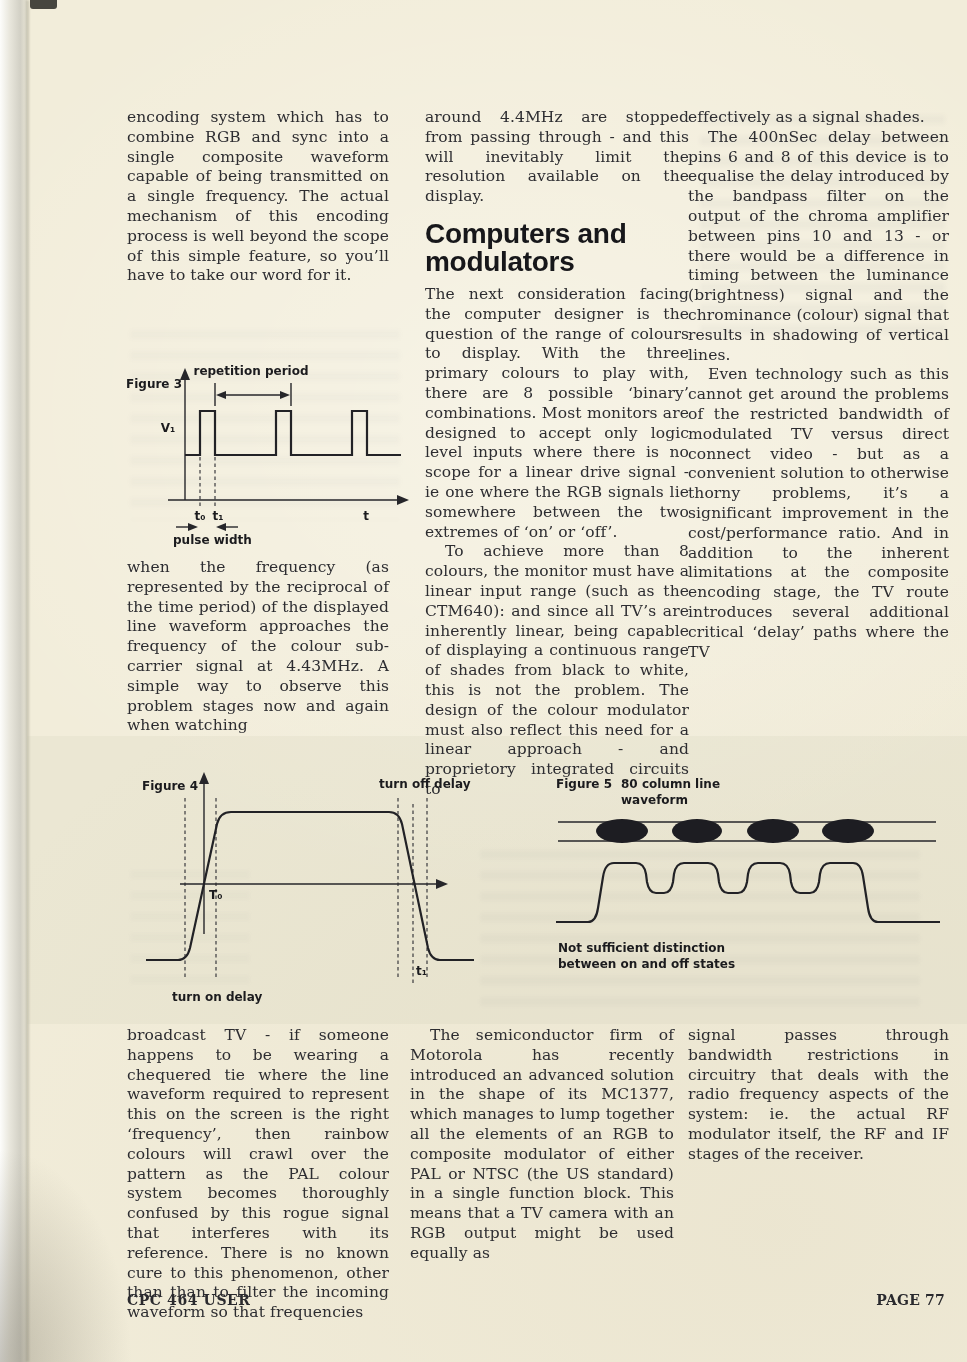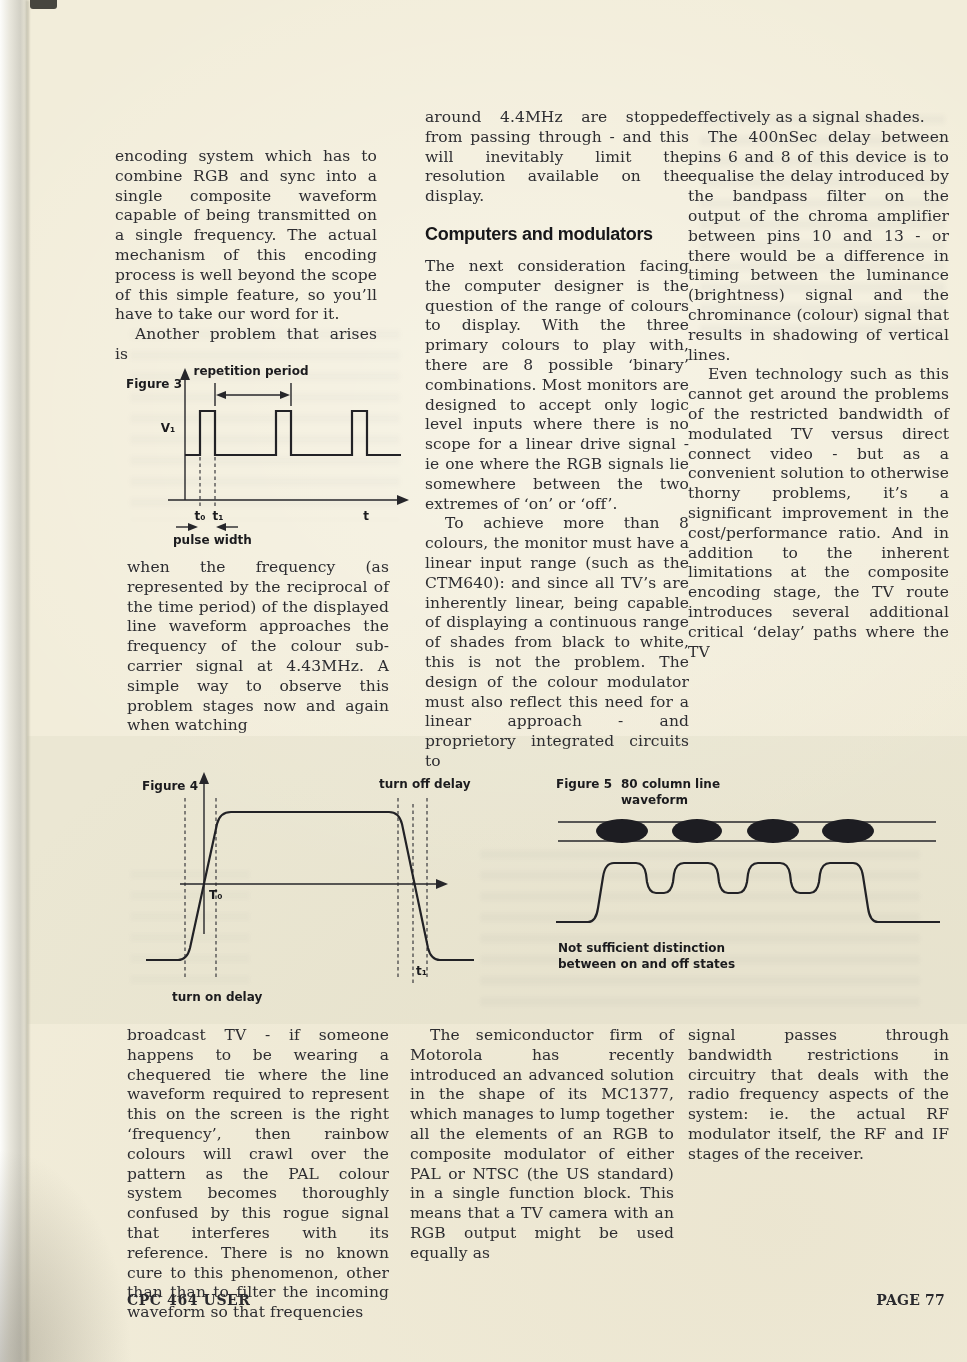--- a/index.html
+++ b/index.html
@@ -25,21 +25,21 @@
   
   .bleed{position:absolute;opacity:.5;pointer-events:none;
     background:repeating-linear-gradient(180deg, rgba(110,115,125,.10) 0 9px, rgba(0,0,0,0) 9px 21px);
     filter:blur(2px);}
   .tcol{position:absolute;text-align:justify;font-size:15.5px;line-height:19.8px;
     letter-spacing:.1px;}
   .tcol p{margin:0;}
   .tcol p.indent{text-indent:20px;}
   .tcol p + p{margin-top:0;}
   .heading{font-family:"Liberation Sans", sans-serif;font-weight:bold;
-    font-size:18px;line-height:28px;letter-spacing:-.3px;color:#17171a;
+    font-size:28px;line-height:28px;letter-spacing:-.3px;color:#17171a;
     margin:13px 0 9px 0;text-align:left;}
   svg{position:absolute;overflow:visible;}
   .figtext{font-family:"DejaVu Sans","Liberation Sans",sans-serif;font-weight:bold;
     font-size:12px;fill:#1b1b1e;}
   .figline{stroke:#26262a;stroke-width:1.4;fill:none;}
   .figwave{stroke:#222226;stroke-width:2.2;fill:none;}
   .figdash{stroke:#3a3a3e;stroke-width:1.2;fill:none;stroke-dasharray:3.5 3;}
   .figarrow{fill:#26262a;stroke:none;}
   .footer{position:absolute;top:1292px;font-size:14px;font-weight:bold;
     letter-spacing:.6px;color:#2a2a2e;}
@@ -53,23 +53,22 @@
   <div class="crease"></div>
   <div class="curl"></div>
   <div class="smudge"></div>
   <div class="band"></div>
 
   <div class="bleed" style="left:700px;top:115px;width:245px;height:230px;"></div>
   <div class="bleed" style="left:130px;top:330px;width:270px;height:190px;opacity:.35;"></div>
   <div class="bleed" style="left:480px;top:850px;width:440px;height:160px;opacity:.45;"></div>
   <div class="bleed" style="left:130px;top:870px;width:120px;height:120px;opacity:.3;"></div>
 
-  <div class="tcol" style="left:115px;top:108px;width:262px;margin-top:39px;">
+  <div class="tcol" style="left:127px;top:108px;width:262px;">
     <p>encoding system which has to combine RGB and sync into a single composite waveform capable of being transmitted on a single frequency. The actual mechanism of this encoding process is well beyond the scope of this simple feature, so you’ll have to take our word for it.</p>
-    <p class="indent">Another problem that arises is</p>
   </div>
 
   <svg style="left:118px;top:358px;" width="292" height="192" viewBox="0 0 292 192">
     <text class="figtext" x="8" y="30">Figure 3</text>
     <text class="figtext" x="133" y="17" text-anchor="middle">repetition period</text>
 
     <line class="figline" x1="67" y1="20" x2="67" y2="142"></line>
     <polygon class="figarrow" points="62,22 67,10 72,22"></polygon>
     <line class="figline" x1="50" y1="142" x2="281" y2="142"></line>
     <polygon class="figarrow" points="279,137 291,142 279,147"></polygon>

